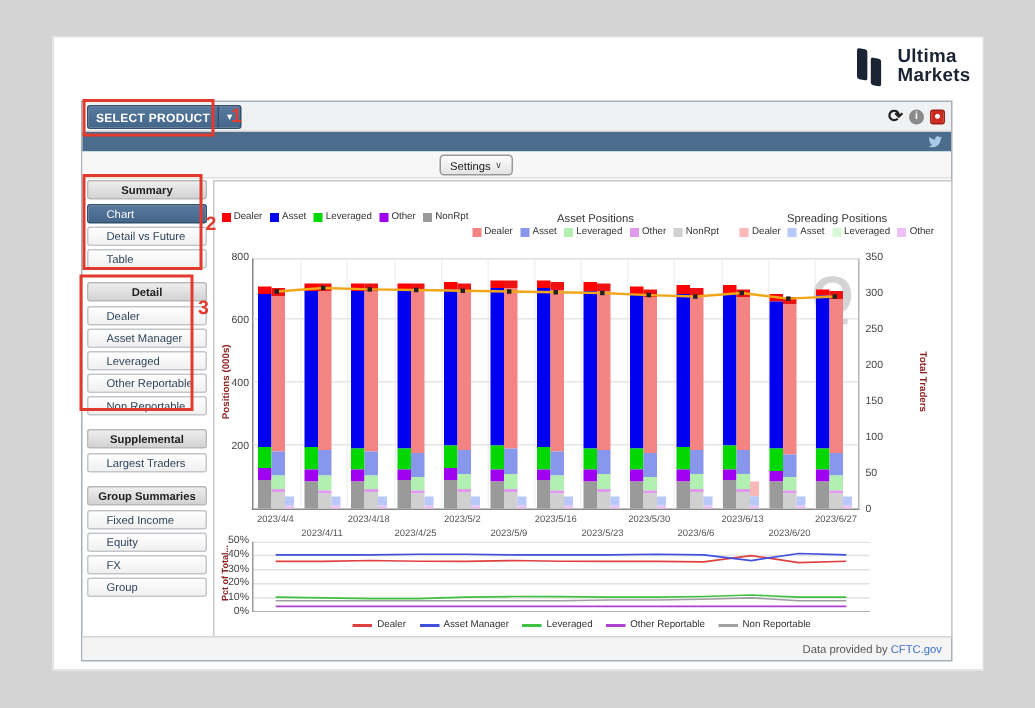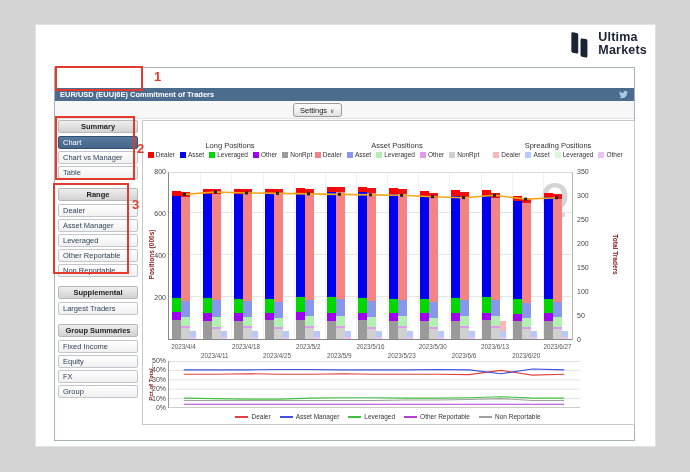--- a/index.html
+++ b/index.html
@@ -20,21 +20,21 @@
 .title-bar{position:absolute;left:0;top:20px;right:0;height:13px;background:#4c6c8e;color:#fff;font-size:7.5px;font-weight:bold;line-height:13px;padding-left:5px;}
 .title-bar svg{position:absolute;right:5px;top:2px;}
 .toolbar{position:absolute;left:0;top:33px;right:0;height:18px;background:#f7f7f7;border-bottom:1px solid #e2e2e2;}
 .tb-btn{position:absolute;top:2px;height:14px;display:flex;align-items:center;gap:3px;background:linear-gradient(#fdfdfd,#e4e4e4);border:1px solid #999;border-radius:3px;font-size:7.5px;color:#222;padding:0 6px;cursor:pointer;white-space:nowrap;}
 .tb-settings{left:238px;}
 .tb-history{left:284px;margin-top:40px;}
 .chev{font-size:6px;color:#444;}
 .sidebar{position:absolute;left:2px;top:52px;width:82px;}
 .sb-header{height:13px;line-height:12px;text-align:center;font-size:7.5px;font-weight:bold;color:#222;background:linear-gradient(#eeeeee,#d2d2d2);border:1px solid #b8b8b8;border-radius:2px;margin:0 1px 3px;cursor:pointer;}
 .sb-header.gap{margin-top:9px;}
-.sb-item{height:13px;line-height:12px;font-size:7.5px;color:#30445a;background:linear-gradient(#fefefe,#f0f0f0);border:1px solid #c2c6ca;border-radius:2px;margin:0 1px 2px;padding-left:4px;cursor:pointer;white-space:nowrap;overflow:hidden;}
+.sb-item{height:13px;line-height:12px;font-size:7.5px;color:#30445a;background:linear-gradient(#fefefe,#f0f0f0);border:1px solid #c2c6ca;border-radius:2px;margin:0 1px 2px;padding-left:12px;cursor:pointer;white-space:nowrap;overflow:hidden;}
 .sb-item.sel{background:linear-gradient(#587a9e,#44668a);border-color:#30506e;color:#fff;}
 .panel{position:absolute;left:87px;top:52px;width:493px;height:305px;border:1px solid #c9c9c9;background:#fff;}
 .chart-title{position:absolute;left:6px;top:6px;font-size:10px;color:#4a78ad;}
 .lg-group{position:absolute;top:20px;}
 .lg-head{text-align:center;font-size:7.5px;color:#333;margin-bottom:1px;}
 .lg-row{display:flex;justify-content:center;gap:5px;}
 .lg-item{display:flex;align-items:center;gap:2px;}
 .sw{width:6px;height:6px;display:inline-block;}
 .lg-lb{font-size:6.5px;color:#333;white-space:nowrap;}
 .yt{position:absolute;font-size:7px;color:#444;}
@@ -79,63 +79,72 @@
         <rect x="19" y="8" width="9" height="24" rx="2" fill="#1b2434" transform="skewY(10)"></rect>
       </svg>
       <div class="brand-text">
         <div>Ultima</div>
         <div>Markets</div>
       </div>
     </div>
 
     <div class="app">
 
+      <div class="product-row">
+        <div class="select-product">
+          <span class="sp-label">SELECT PRODUCT</span>
+          <span class="sp-arrow">▾</span>
+        </div>
+        <div class="win-icons">
+          <span class="ic-refresh">⟳</span>
+          <span class="ic-info">i</span>
+          <span class="ic-red"></span>
+        </div>
+      </div>
 
       <div class="title-bar">
-        <span>EUR/USD (EUU|6E) Commitment of Traders</span>
         <svg width="11" height="9" viewBox="0 0 24 24">
           <path fill="#a9cbe8" d="M23.953 4.57a10 10 0 01-2.825.775 4.958 4.958 0 002.163-2.723 9.99 9.99 0 01-3.127 1.195 4.92 4.92 0 00-8.384 4.482C7.69 8.095 4.067 6.13 1.64 3.162a4.822 4.822 0 00-.666 2.475c0 1.71.87 3.213 2.188 4.096a4.904 4.904 0 01-2.228-.616v.06a4.923 4.923 0 003.946 4.827 4.996 4.996 0 01-2.212.085 4.936 4.936 0 004.604 3.417 9.867 9.867 0 01-6.102 2.105c-.39 0-.779-.023-1.17-.067a13.995 13.995 0 007.557 2.209c9.053 0 13.998-7.496 13.998-13.985 0-.21 0-.42-.015-.63A9.935 9.935 0 0024 4.59z"></path>
         </svg>
       </div>
 
       <div class="toolbar">
         <button class="tb-btn tb-settings">
           <span>Settings</span>
             <span class="chev">∨</span>
         </button>
         <button class="tb-btn tb-history">
           <span>History Range</span>
             <span class="chev">∨</span>
         </button>
       </div>
 
       <div class="sidebar">
           <div class="sb-header">Summary</div>
           <div class="sb-item sel">Chart</div>
-          <div class="sb-item">Chart vs Manager</div>
+          <div class="sb-item">Detail vs Future</div>
           <div class="sb-item">Table</div>
-          <div class="sb-header gap">Range</div>
+          <div class="sb-header gap">Detail</div>
           <div class="sb-item">Dealer</div>
           <div class="sb-item">Asset Manager</div>
           <div class="sb-item">Leveraged</div>
           <div class="sb-item">Other Reportable</div>
           <div class="sb-item">Non Reportable</div>
           <div class="sb-header gap">Supplemental</div>
           <div class="sb-item">Largest Traders</div>
           <div class="sb-header gap">Group Summaries</div>
           <div class="sb-item">Fixed Income</div>
           <div class="sb-item">Equity</div>
           <div class="sb-item">FX</div>
           <div class="sb-item">Group</div>
         </div>
 
       <div class="panel">
         <div id="legend">
             <div class="lg-group" style="left: 8px; width: 158px;">
-              <div class="lg-head">Long Positions</div>
               <div class="lg-row">
                 <span class="lg-item">
                   <span class="sw" style="background: rgb(254, 0, 0);"></span>
                   <span class="lg-lb">Dealer</span>
                 </span>
                 <span class="lg-item">
                   <span class="sw" style="background: rgb(0, 0, 240);"></span>
                   <span class="lg-lb">Asset</span>
                 </span>
                 <span class="lg-item">
@@ -569,20 +578,23 @@
               <span class="ml-line" style="background: rgb(176, 64, 208);"></span>
               <span>Other Reportable</span>
             </span>
             <span class="ml-item">
               <span class="ml-line" style="background: rgb(160, 160, 160);"></span>
               <span>Non Reportable</span>
             </span>
           </div>
       </div>
 
+      <div class="status-bar">
+        <span>Data provided by</span>&nbsp;<a>CFTC.gov</a>
+      </div>
     </div>
 
     <div class="ann-box b1"></div>
     <div class="ann-num n1">1</div>
     <div class="ann-box b2"></div>
     <div class="ann-num n2">2</div>
     <div class="ann-box b3"></div>
     <div class="ann-num n3">3</div>
   </div>
 </div>

